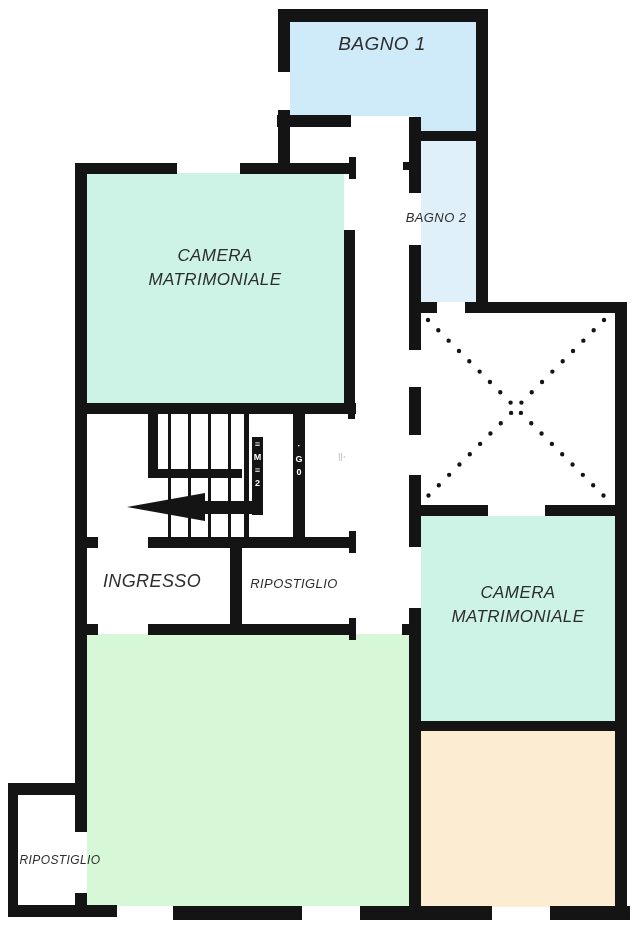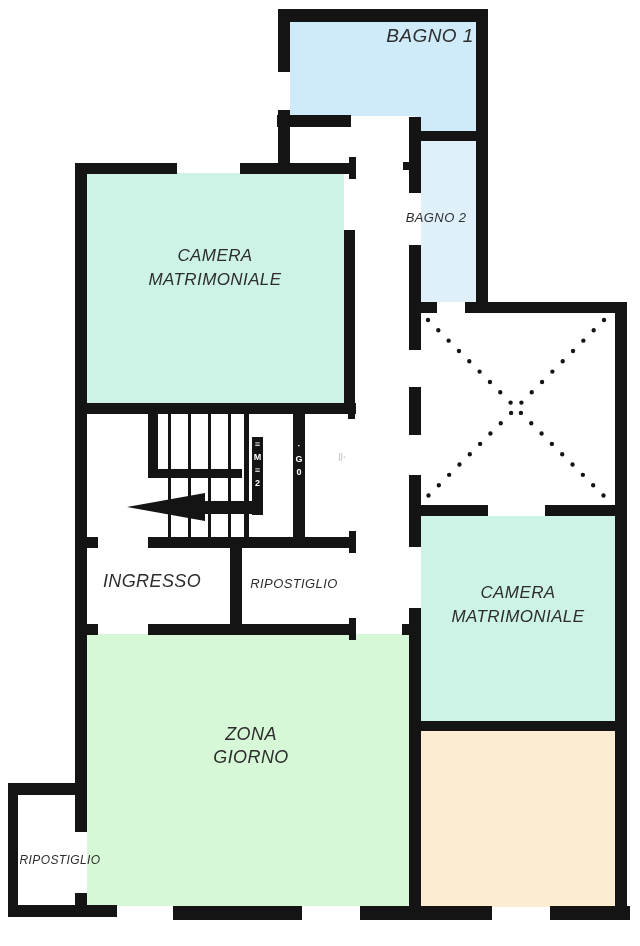--- a/index.html
+++ b/index.html
@@ -103,39 +103,35 @@
     <div>≡</div>
       <div>2</div>
   </div>
   <div class="wm-col" style="left:293px;top:440px;width:12px;">
     <div>·</div>
       <div>G</div>
     <div>0</div>
   </div>
   <span class="wm-faint" style="left:338px;top:452px;">‖·</span>
 
-  <div class="room-label" style="left:382px;top:36px;font-size:19px;margin-left:48px;">BAGNO 1</div>
+  <div class="room-label" style="left:382px;top:44px;font-size:19px;">BAGNO 1</div>
 
   <div class="room-label" style="left:436px;top:217px;font-size:13px;">BAGNO 2</div>
 
   <div class="room-label" style="left:215px;top:268px;font-size:17px;line-height:24px;">
     <div>CAMERA</div>
     <div>MATRIMONIALE</div>
   </div>
 
   <div class="room-label" style="left:152px;top:581px;font-size:18px;">INGRESSO</div>
 
   <div class="room-label" style="left:294px;top:583px;font-size:13px;">RIPOSTIGLIO</div>
 
   <div class="room-label" style="left:518px;top:605px;font-size:17px;line-height:24px;">
     <div>CAMERA</div>
     <div>MATRIMONIALE</div>
   </div>
 
-  <div class="room-label" style="left:251px;top:746px;font-size:18px;line-height:23px;">
-    <div>ZONA</div>
-    <div>GIORNO</div>
-  </div>
 
 
   <div class="room-label" style="left:60px;top:860px;font-size:12px;">RIPOSTIGLIO</div>
 
 </div>
 
 </body></html>

